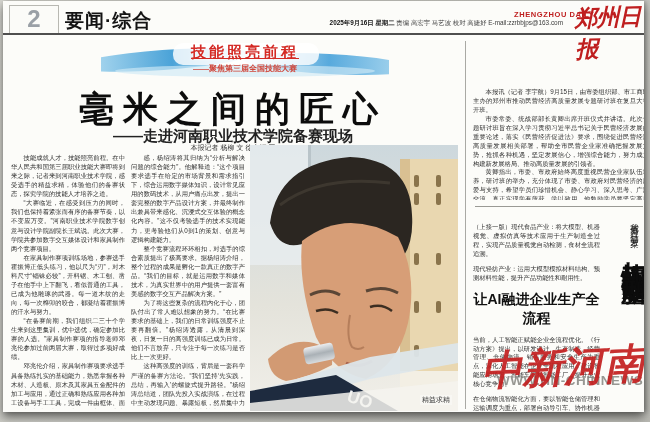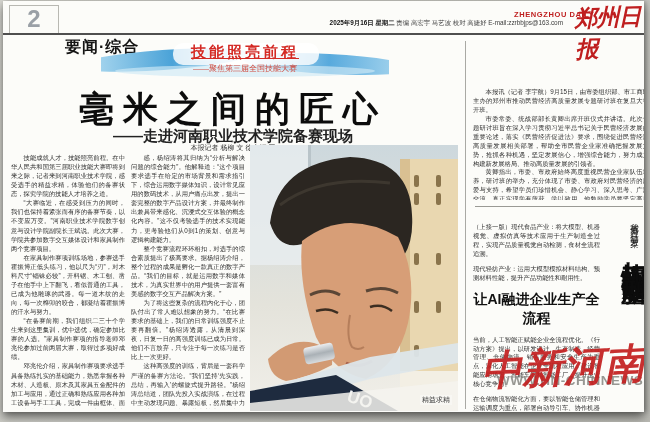--- a/index.html
+++ b/index.html
@@ -2,30 +2,30 @@
 <html><head>
 <meta charset="utf-8">
 <style>
   html,body{margin:0;padding:0;}
   body{width:650px;height:422px;overflow:hidden;background:linear-gradient(135deg,#d6d6d0,#b9b9b3);font-family:"Liberation Sans",sans-serif;}
   .page{position:absolute;left:3px;top:1px;width:641px;height:411px;background:#fcfcf9;box-shadow:0 5px 9px rgba(0,0,0,.5),2px 0 4px rgba(0,0,0,.2);overflow:hidden;}
   .abs{position:absolute;}
   
   .pagenum-box{left:6px;top:4px;width:48px;height:27px;border:1px solid #b8b8b2;background:#fbfbf8;text-align:center;}
   .pagenum{font-size:24px;line-height:26px;color:#9aa0a6;font-weight:bold;}
-  .section-title{left:62px;top:7px;font-size:16px;font-weight:bold;color:#141414;letter-spacing:1px;margin-top:29px;}
+  .section-title{left:62px;top:7px;font-size:19px;font-weight:bold;color:#141414;letter-spacing:1px;}
   .dateline{left:250px;top:18px;width:310px;text-align:right;font-size:6.4px;color:#3c3c3c;white-space:nowrap;}
   .dateline b{color:#111;}
   .masthead-en{left:511px;top:9px;font-size:7.5px;font-weight:bold;color:#bf1f1f;letter-spacing:.6px;text-align:right;}
   .masthead-cn{left:572px;top:1px;font-size:23px;font-weight:bold;font-style:italic;color:#bf1f1f;font-family:"Liberation Serif",serif;letter-spacing:-1px;transform:rotate(-2deg);}
   .header-rule{left:0;top:32px;width:641px;height:2px;background:#4f4f4f;}
   
   .banner{left:98px;top:39px;width:288px;height:46px;}
   .banner-title{left:98px;top:42px;width:288px;text-align:center;font-size:15px;font-weight:bold;color:#d42a24;letter-spacing:3px;text-shadow:0 0 2px #fff;text-decoration:underline;}
-  .banner-sub{left:98px;top:62px;width:288px;text-align:center;font-size:8px;font-weight:normal;color:#d0453a;}
+  .banner-sub{left:98px;top:62px;width:288px;text-align:center;font-size:8px;font-weight:bold;color:#d0453a;}
   
   .headline{left:4px;top:85px;width:452px;text-align:center;font-size:35px;font-weight:bold;color:#0c0c0c;letter-spacing:9px;}
   .subhead{left:4px;top:126px;width:452px;text-align:center;font-size:15px;font-weight:bold;color:#222;}
   .byline{left:4px;top:142px;width:452px;text-align:center;font-size:7px;color:#333;}
   .bodycol{top:152px;width:114px;height:256px;overflow:hidden;font-size:6.3px;line-height:1.44;color:#2e2e2e;text-align:justify;}
   .bodycol p,.rbody p{margin:0;text-indent:2em;}
   .col1{left:8px;} .col2{left:128px;}
   
   .photo{left:247px;top:144px;width:208px;height:266px;overflow:hidden;background:#dfe5e6;}
   .photo-caption{right:6px;bottom:6px;font-size:7px;color:#3a3a3a;background:rgba(250,250,248,.55);padding:0 2px;}

